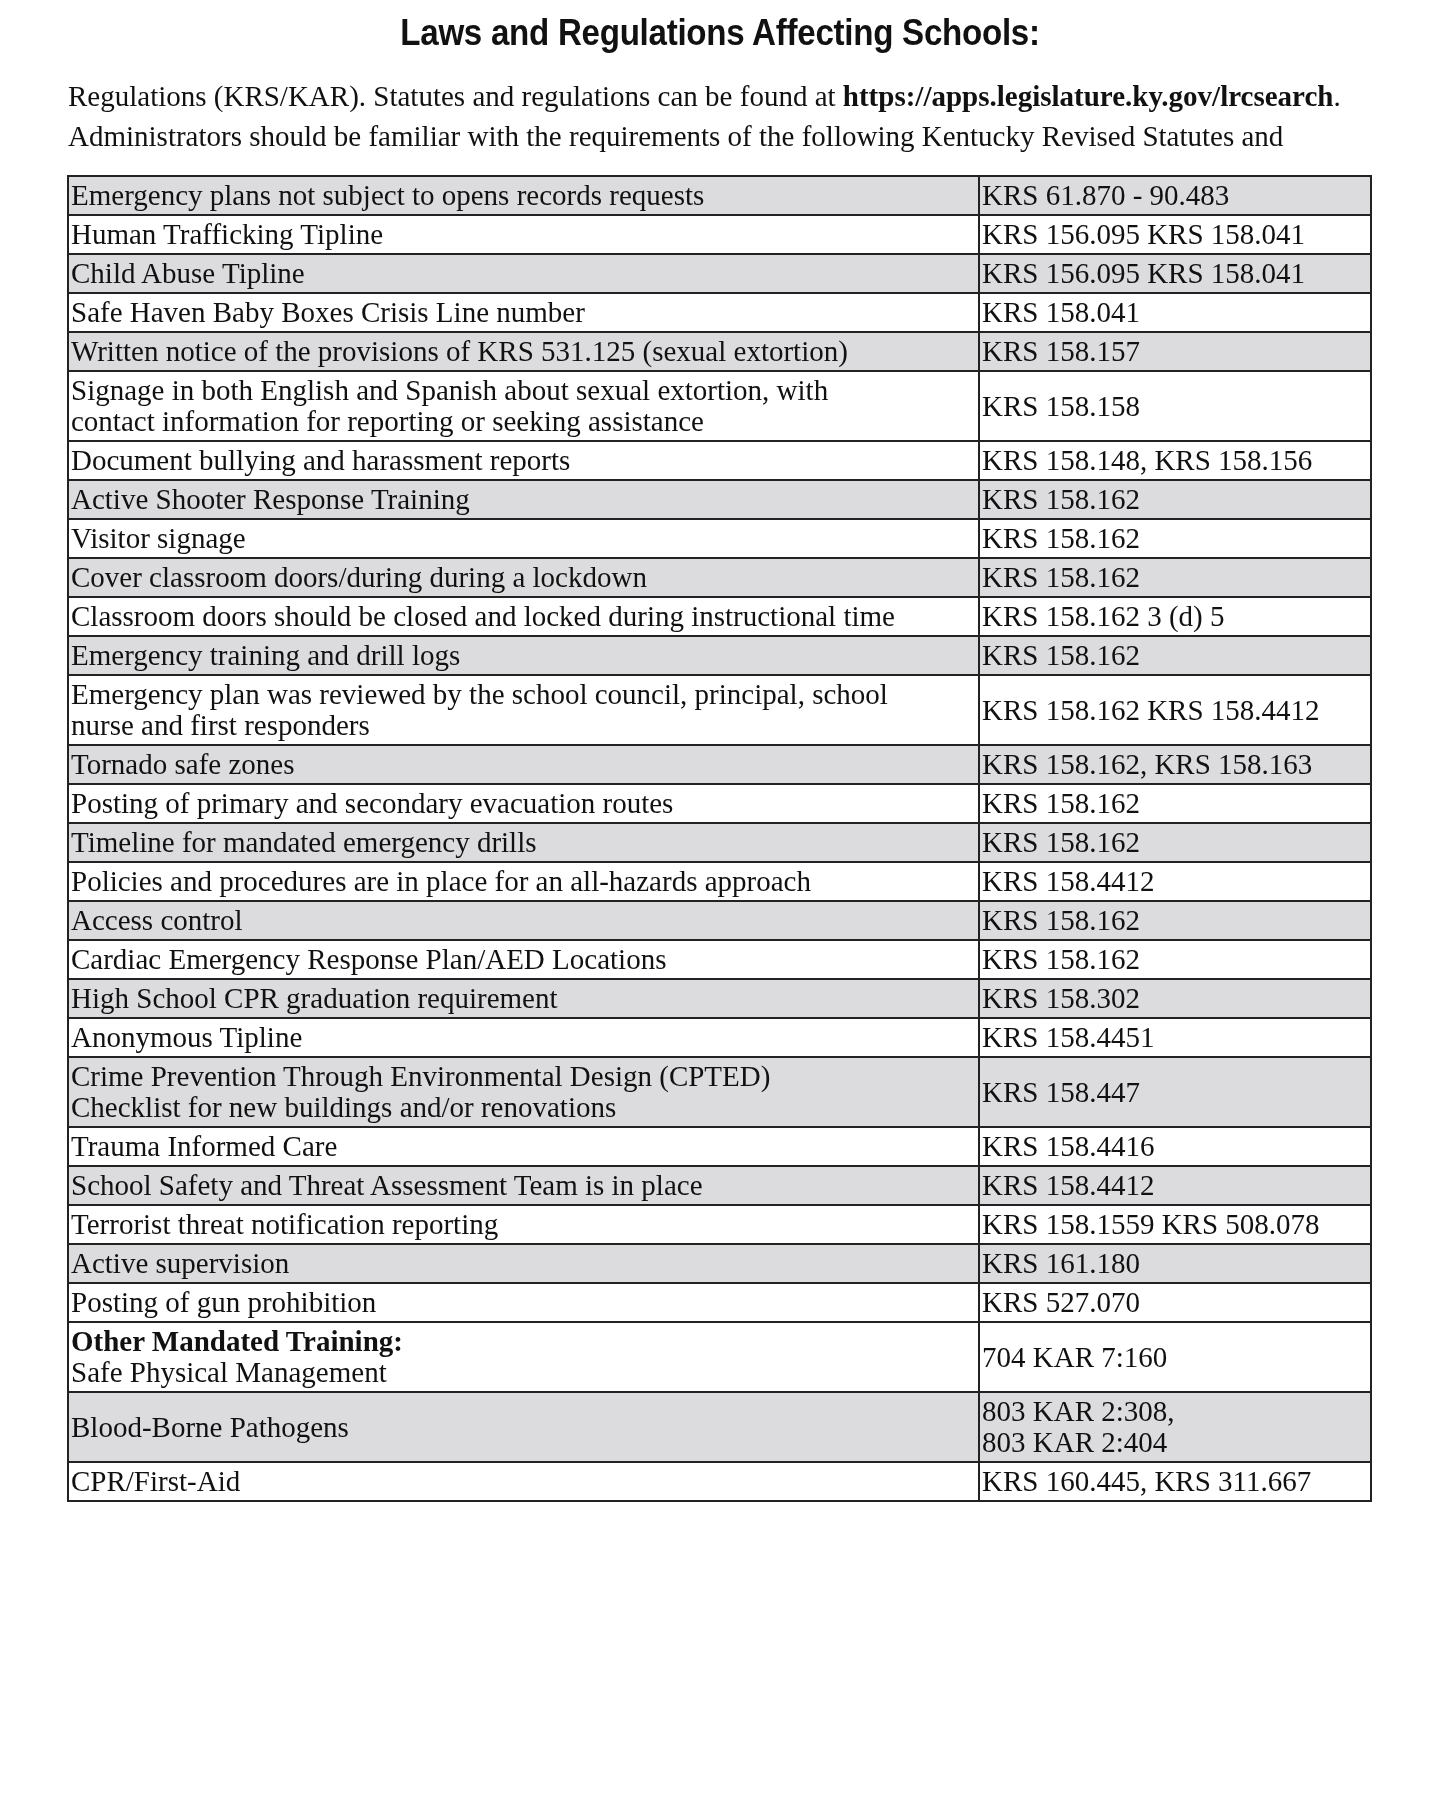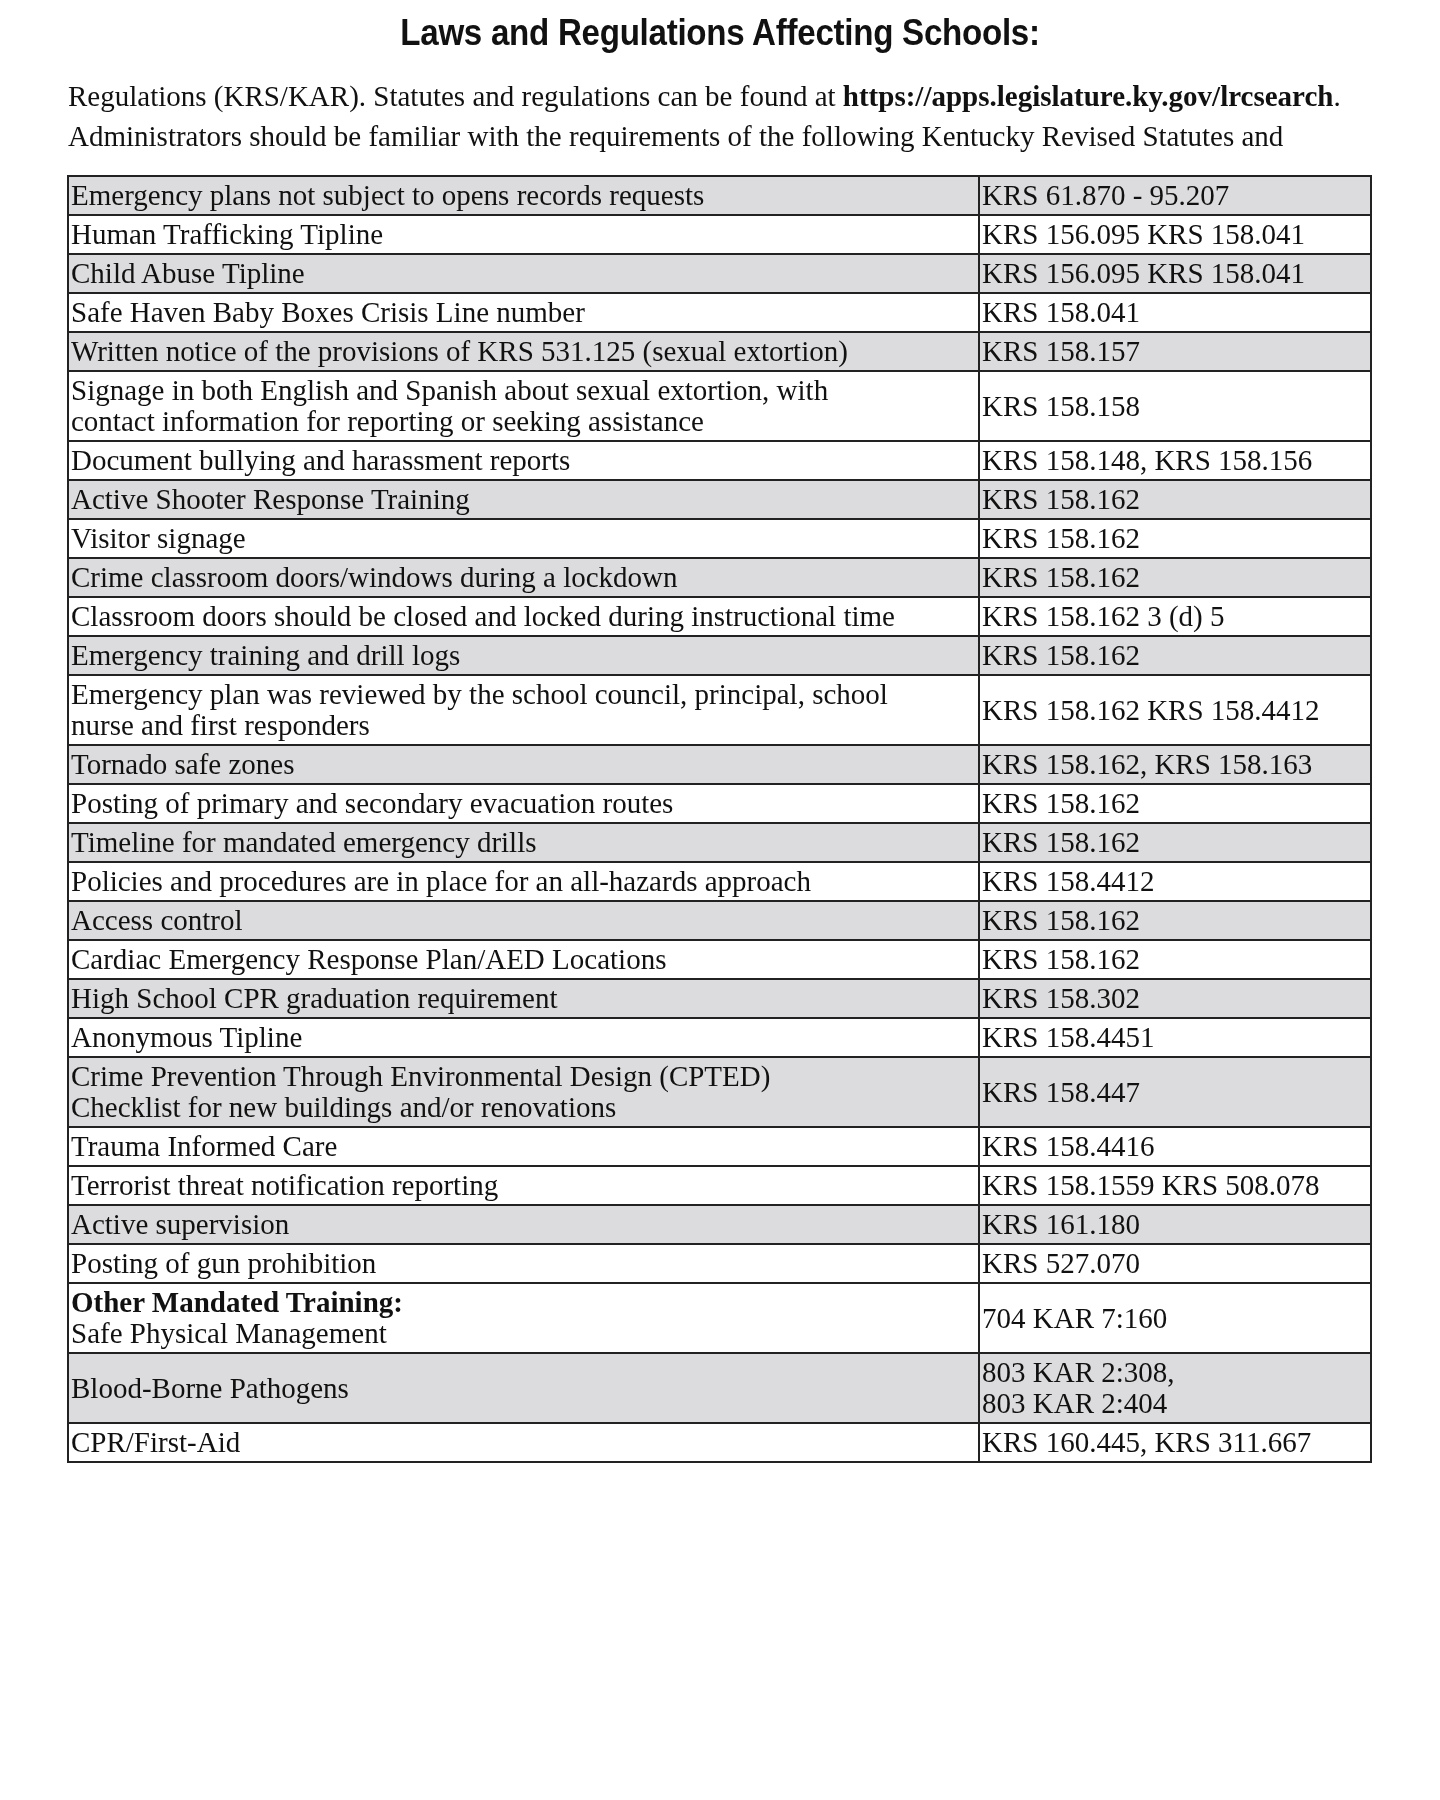--- a/index.html
+++ b/index.html
@@ -44,21 +44,21 @@
 </div>
 
 <table class="laws">
   <colgroup>
       <col class="c1">
       <col class="c2">
     </colgroup>
   <tbody id="laws-body">
       <tr class="shaded">
         <td class="topic">Emergency plans not subject to opens records requests</td>
-        <td>KRS 61.870 - 95.207</td>
+        <td>KRS 61.870 - 90.483</td>
       </tr>
       <tr>
         <td class="topic">Human Trafficking Tipline</td>
         <td>KRS 156.095 KRS 158.041</td>
       </tr>
       <tr class="shaded">
         <td class="topic">Child Abuse Tipline</td>
         <td>KRS 156.095 KRS 158.041</td>
       </tr>
       <tr>
@@ -82,21 +82,21 @@
       </tr>
       <tr class="shaded">
         <td class="topic">Active Shooter Response Training</td>
         <td>KRS 158.162</td>
       </tr>
       <tr>
         <td class="topic">Visitor signage</td>
         <td>KRS 158.162</td>
       </tr>
       <tr class="shaded">
-        <td class="topic">Crime classroom doors/windows during a lockdown</td>
+        <td class="topic">Cover classroom doors/during during a lockdown</td>
         <td>KRS 158.162</td>
       </tr>
       <tr>
         <td class="topic">Classroom doors should be closed and locked during instructional time</td>
         <td>KRS 158.162 3 (d) 5</td>
       </tr>
       <tr class="shaded">
         <td class="topic">Emergency training and drill logs</td>
         <td>KRS 158.162</td>
       </tr>
@@ -143,20 +143,24 @@
         <td class="topic">
           <div>Crime Prevention Through Environmental Design (CPTED)</div>
           <div>Checklist for new buildings and/or renovations</div>
         </td>
         <td>KRS 158.447</td>
       </tr>
       <tr>
         <td class="topic">Trauma Informed Care</td>
         <td>KRS 158.4416</td>
       </tr>
+      <tr class="shaded">
+        <td class="topic">School Safety and Threat Assessment Team is in place</td>
+        <td>KRS 158.4412</td>
+      </tr>
       <tr>
         <td class="topic">Terrorist threat notification reporting</td>
         <td>KRS 158.1559 KRS 508.078</td>
       </tr>
       <tr class="shaded">
         <td class="topic">Active supervision</td>
         <td>KRS 161.180</td>
       </tr>
       <tr>
         <td class="topic">Posting of gun prohibition</td>

